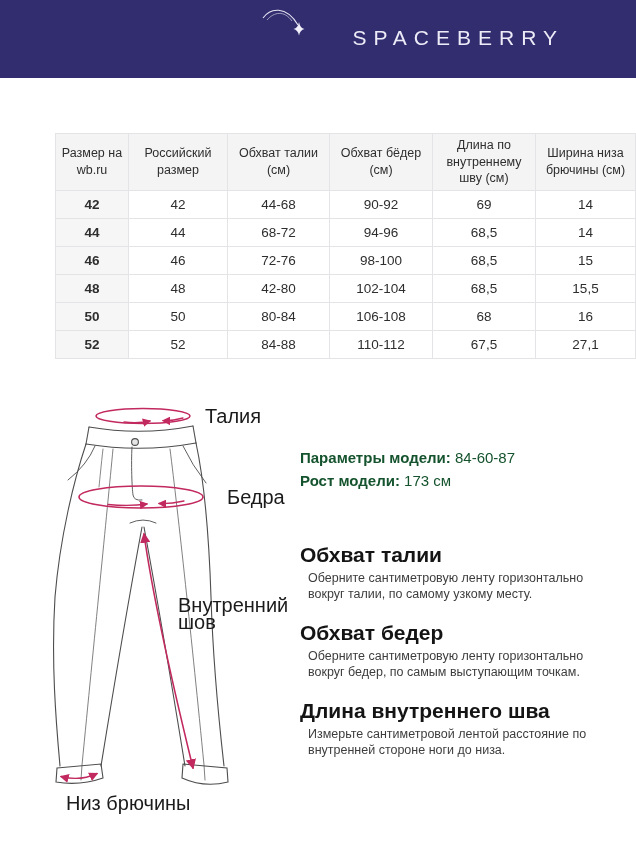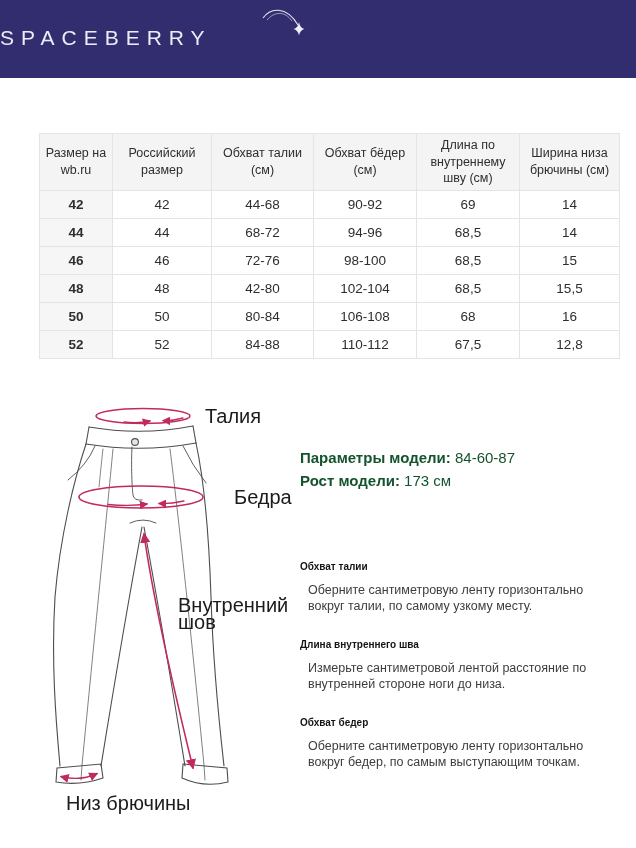--- a/index.html
+++ b/index.html
@@ -1,48 +1,48 @@
 <!DOCTYPE html>
 <html><head>
 <meta charset="utf-8">
 <style>
   html,body{margin:0;padding:0;background:#fff;}
   .page{position:relative;width:636px;height:848px;background:#ffffff;overflow:hidden;
         font-family:"Liberation Sans", sans-serif;}
 
   
   .hdr{position:absolute;left:0;top:0;width:636px;height:78px;background:#312d6f;}
-  .logo{position:absolute;left:0;top:26px;width:564px;text-align:left;
+  .logo{position:absolute;left:0;top:26px;width:564px;text-align:right;
         color:#edebf7;font-size:21px;letter-spacing:7px;font-weight:normal;}
   .star{position:absolute;left:258px;top:4px;}
 
   
-  .tblwrap{position:absolute;left:24px;top:133px;width:580px;padding-left:15px;}
+  .tblwrap{position:absolute;left:40px;top:133px;width:580px;padding-left:15px;}
   table.sz{border-collapse:collapse;width:580px;table-layout:fixed;}
   table.sz th, table.sz td{border:1px solid #e4e4e6;text-align:center;vertical-align:middle;
         color:#2e2e2e;padding:2px 4px;box-sizing:border-box;}
   table.sz th{background:#f4f4f5;font-weight:normal;font-size:12.5px;line-height:1.35;height:57px;}
   table.sz td{background:#ffffff;font-size:13.5px;height:28px;}
   table.sz td.first{background:#f6f6f7;font-weight:bold;}
 
   
   .diagram{position:absolute;left:20px;top:392px;width:250px;height:420px;}
   .dlabel{position:absolute;font-size:20px;font-weight:500;color:#1b1b1b;line-height:17px;}
   .lbl-waist{left:205px;top:408px;}
-  .lbl-hips{left:234px;top:489px;text-align:right;}
+  .lbl-hips{left:227px;top:489px;text-align:right;}
   .lbl-inseam{left:178px;top:597px;width:95px;}
   .lbl-hem{left:66px;top:795px;}
 
   
   .model-info{position:absolute;left:300px;top:446px;width:330px;font-size:15px;color:#14532d;}
   .model-info .row{line-height:23px;}
   .model-info .lab{font-weight:bold;}
   .guide{position:absolute;left:300px;top:547px;width:322px;}
   .gsec{margin-bottom:23px;}
-  .gsec h3{margin:12px 0 7px 0;font-size:10px;font-weight:bold;color:#141414;line-height:16px;}
+  .gsec h3{margin:0 0 7px 0;font-size:21px;font-weight:bold;color:#141414;line-height:16px;}
   .gsec p{margin:8px;font-size:12.5px;color:#3d3d3d;line-height:15.5px;}
 </style>
 </head>
 <body>
 
 <div class="page">
 
   <div class="hdr">
     <svg class="star" width="56" height="34" viewBox="0 0 56 34">
       <path d="M 5,14 C 12,4 28,1 40,21" fill="none" stroke="#e8e6f4" stroke-width="1.1"></path>
@@ -112,21 +112,21 @@
           <td>106-108</td>
           <td>68</td>
           <td>16</td>
         </tr>
         <tr>
           <td class="first">52</td>
           <td>52</td>
           <td>84-88</td>
           <td>110-112</td>
           <td>67,5</td>
-          <td>12,8</td>
+          <td>27,1</td>
         </tr>
       </tbody>
     </table>
   </div>
 
   <svg class="diagram" width="250" height="420" viewBox="0 0 250 420">
     <defs>
       <marker id="arw" viewBox="0 0 10 10" refX="8.5" refY="5" markerWidth="6.5" markerHeight="6.5" orient="auto-start-reverse">
         <path d="M0,0 L10,5 L0,10 z" fill="#c2295e"></path>
       </marker>
@@ -189,22 +189,22 @@
       <span>173 см</span>
     </div>
   </div>
 
   <div class="guide">
     <div class="gsec">
       <h3>Обхват талии</h3>
       <p>Оберните сантиметровую ленту горизонтально вокруг талии, по самому узкому месту.</p>
     </div>
     <div class="gsec">
+      <h3>Обхват бедер</h3>
+      <p>Оберните сантиметровую ленту горизонтально вокруг бедер, по самым выступающим точкам.</p>
+    </div>
+    <div class="gsec">
       <h3>Длина внутреннего шва</h3>
       <p>Измерьте сантиметровой лентой расстояние по внутренней стороне ноги до низа.</p>
     </div>
-    <div class="gsec">
-      <h3>Обхват бедер</h3>
-      <p>Оберните сантиметровую ленту горизонтально вокруг бедер, по самым выступающим точкам.</p>
-    </div>
   </div>
 
 </div>
 
 </body></html>

